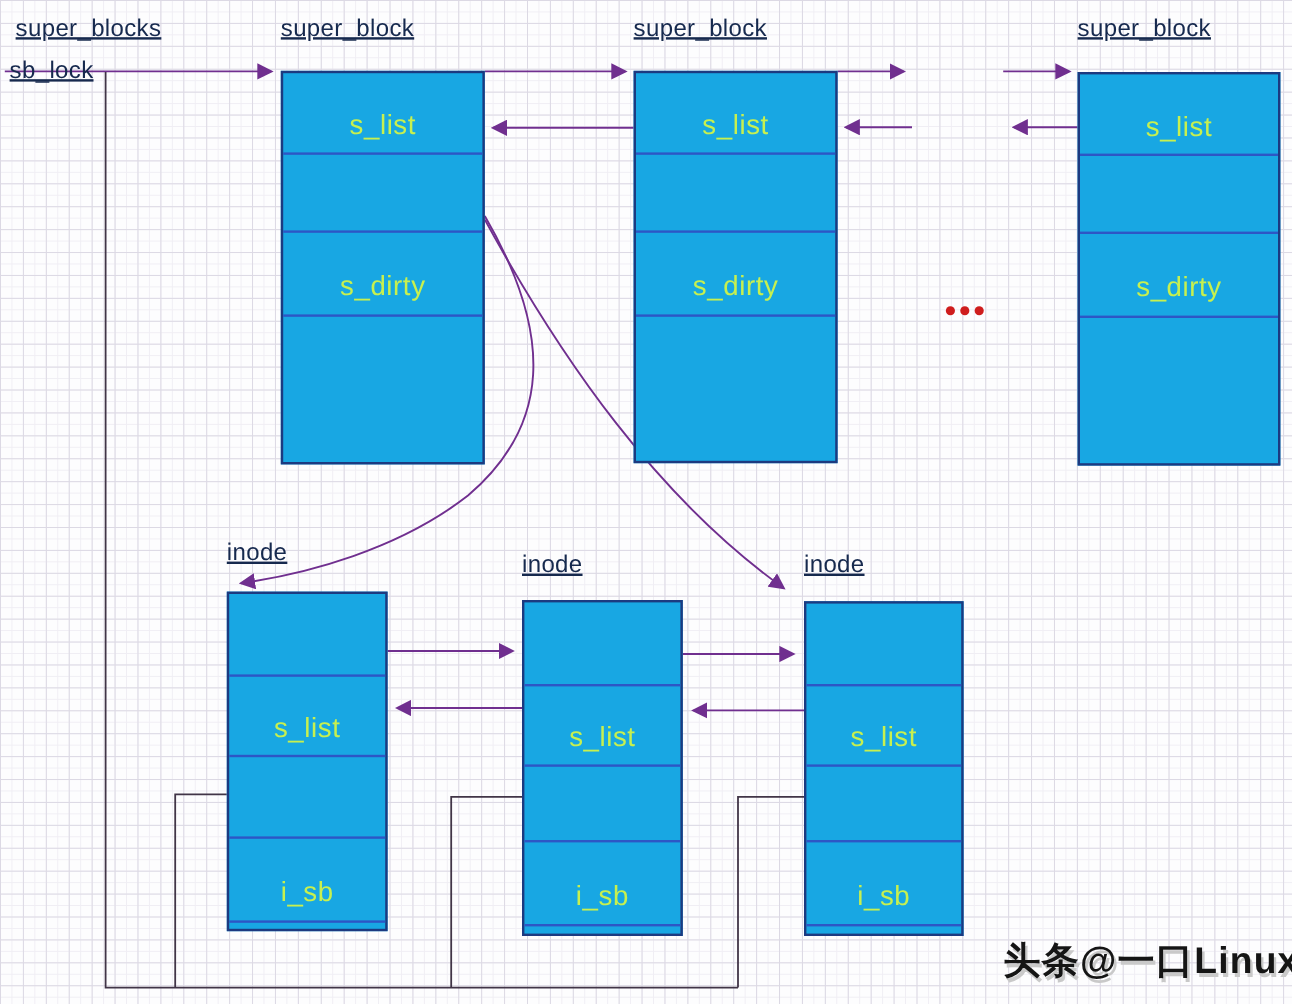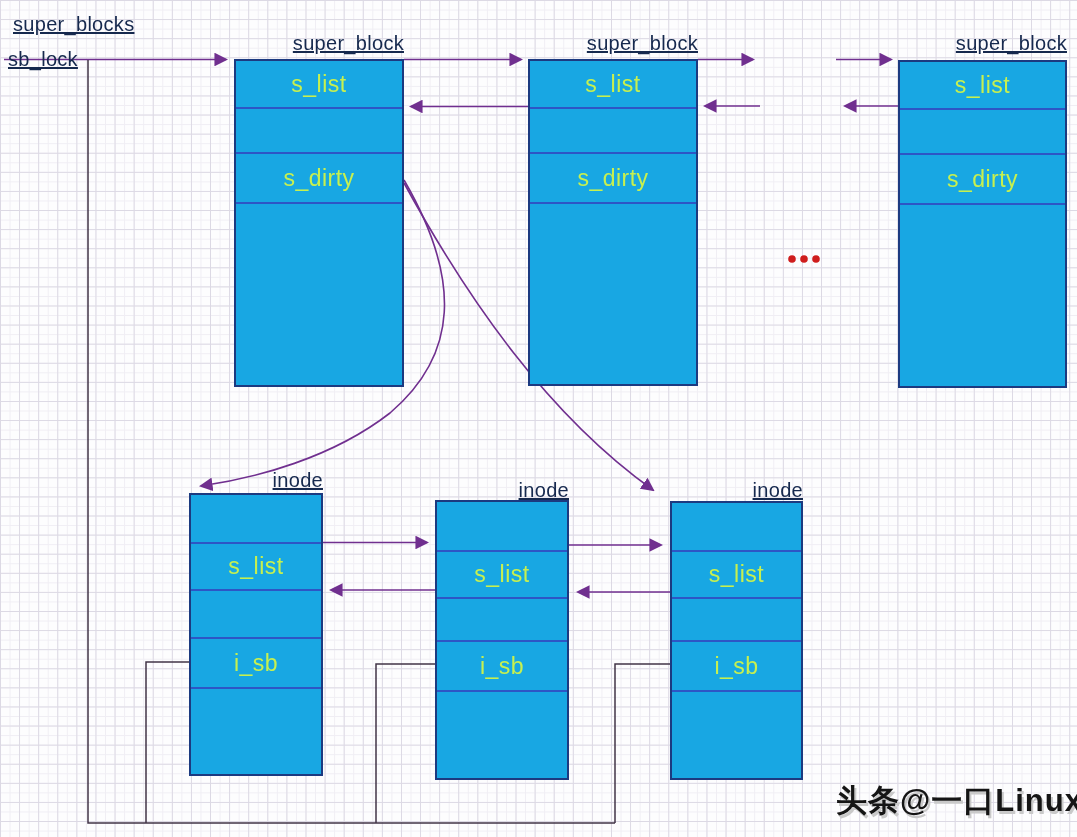--- a/index.html
+++ b/index.html
@@ -14,29 +14,29 @@
       linear-gradient(to bottom, #dcd9e4 1px, transparent 1px),
       linear-gradient(to right, #f0eef4 1px, transparent 1px),
       linear-gradient(to bottom, #f0eef4 1px, transparent 1px);
     background-size:19.1px 19.1px,19.1px 19.1px,9.55px 9.55px,9.55px 9.55px;
   }
   .overlay{position:absolute;left:0;top:0;width:1077px;height:837px;pointer-events:none;}
   .lbl{
     position:absolute;color:#16294e;font-size:20px;font-weight:500;
     letter-spacing:0.3px;white-space:nowrap;text-decoration:underline;
   }
-  .lbl.centered{text-align:right;margin-top:19px;}
+  .lbl.centered{text-align:left;}
   .box{
     position:absolute;background:#18a7e3;
     border:2px solid #1c3a80;box-sizing:border-box;
     display:flex;flex-direction:column;
   }
   .row{
     box-sizing:border-box;flex:0 0 auto;
-    display:flex;align-items:center;justify-content:center;
+    display:flex;align-items:center;justify-content:center;margin-top:20px;
   }
   .row.div{border-bottom:2px solid #2d56c5;}
   .row.fill{flex:1 1 auto;}
   .field{
     color:#c7f04f;font-size:23px;font-weight:500;letter-spacing:0.5px;
   }
   .watermark{
     position:absolute;left:836px;top:780px;
     color:#151515;font-size:31px;font-weight:bold;letter-spacing:1px;
     text-shadow:2px 3px 0 #c9c9c9;white-space:nowrap;

